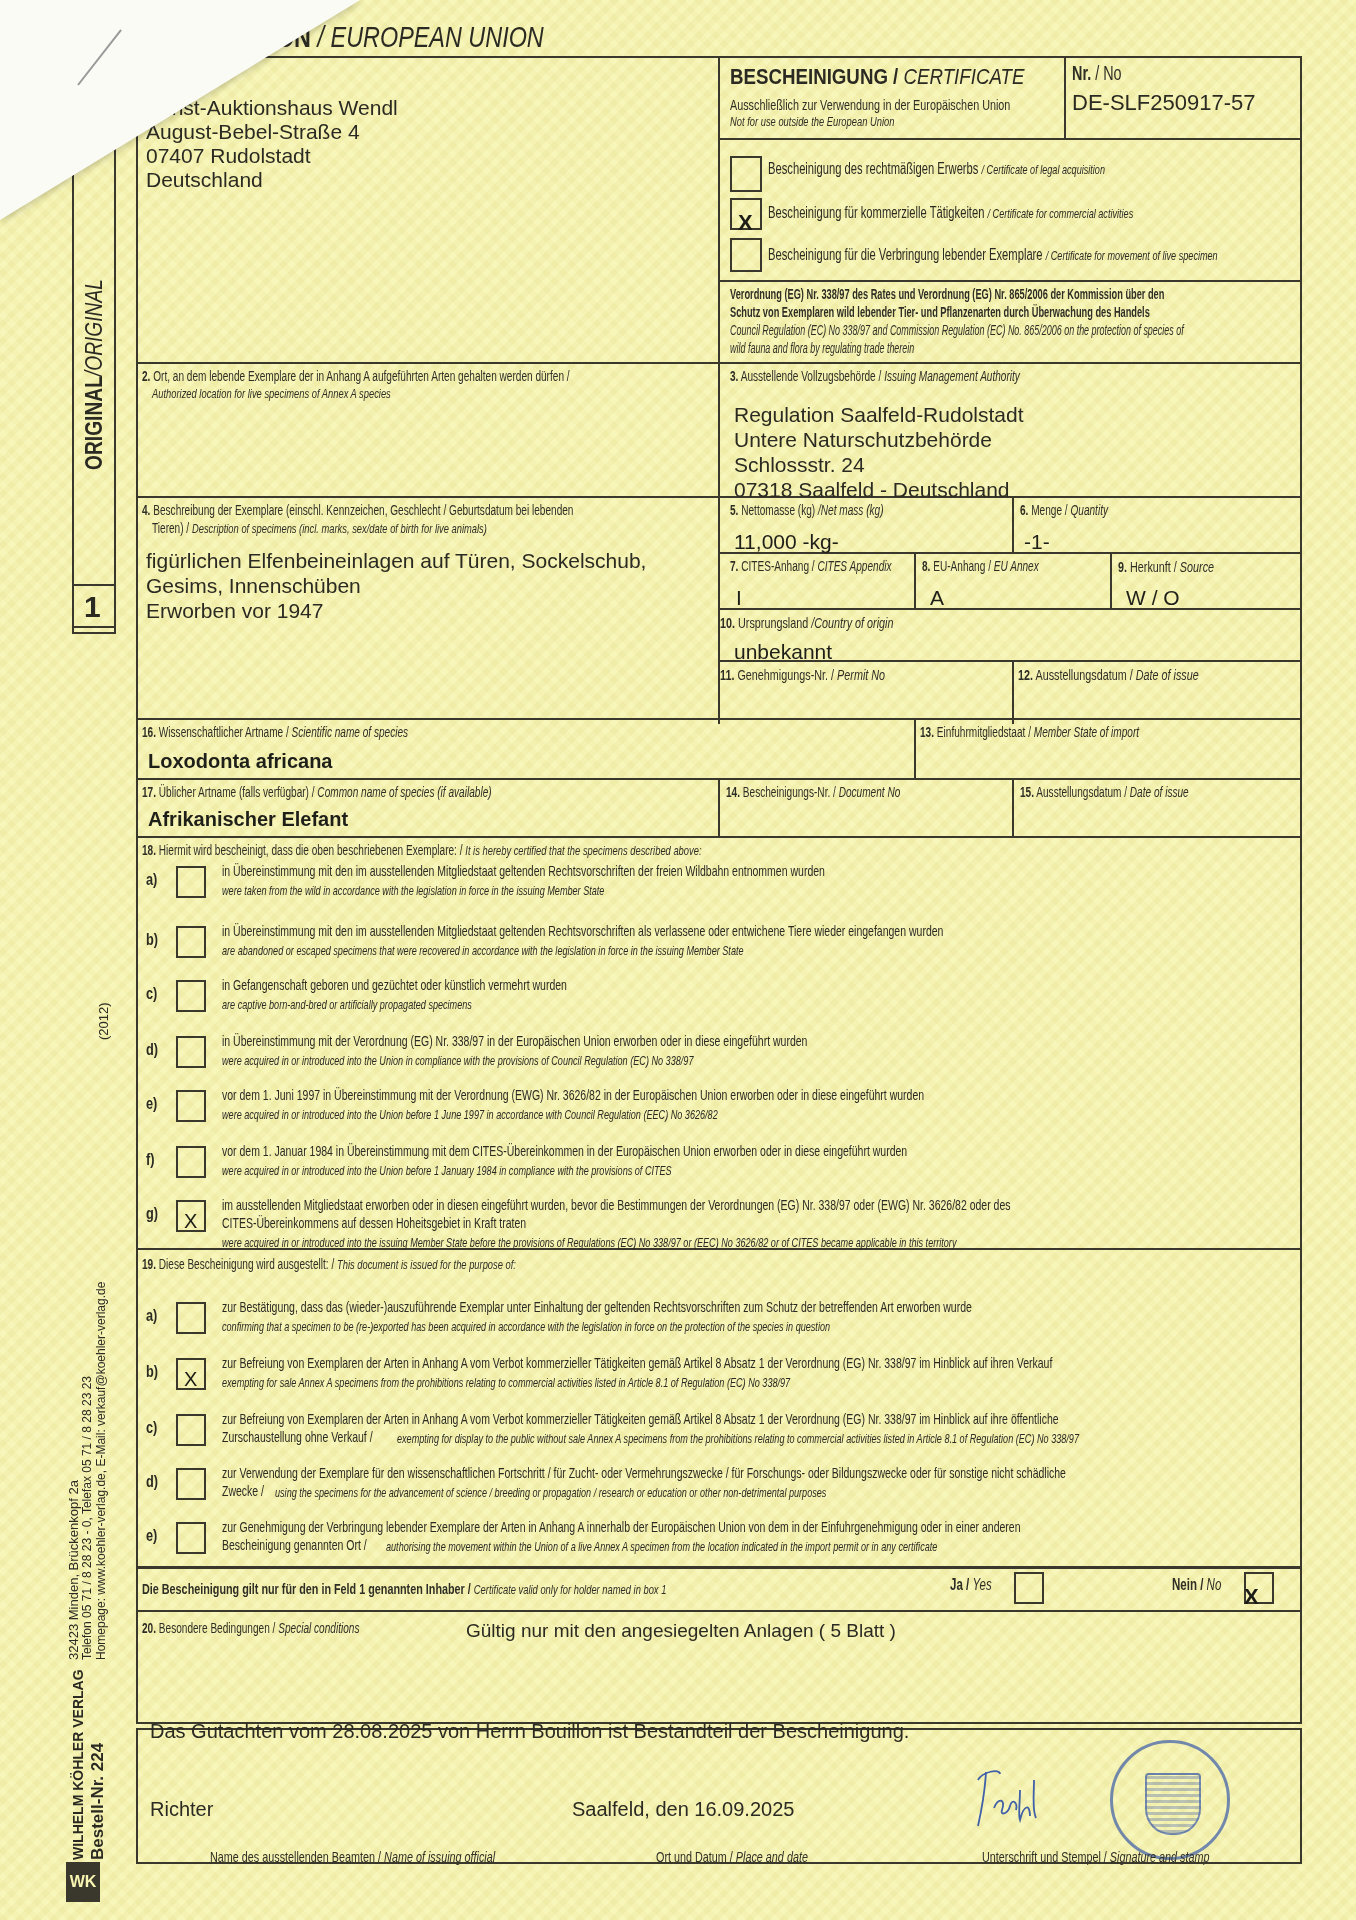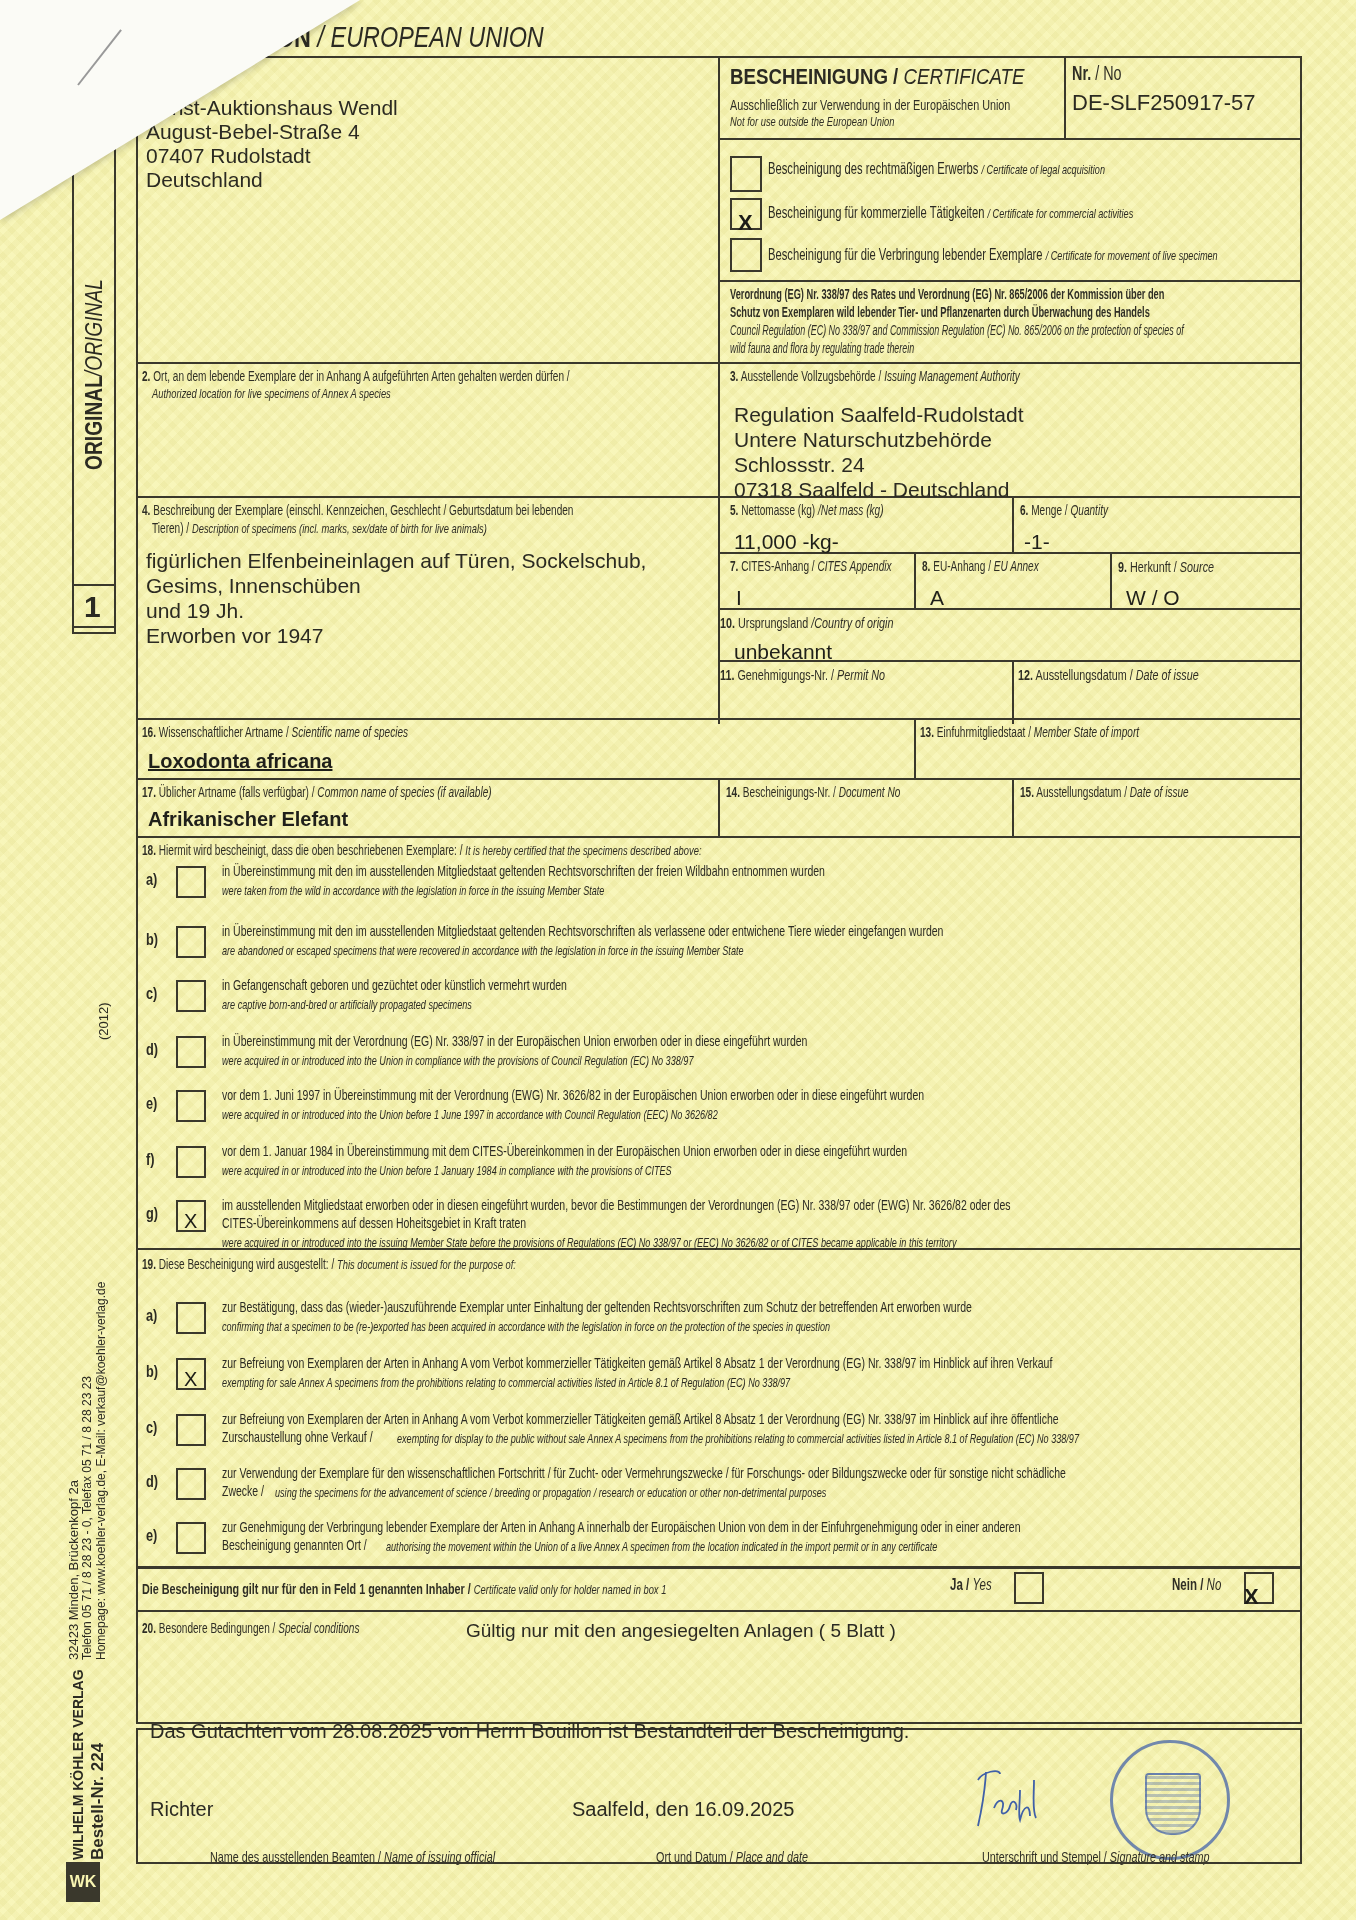--- a/index.html
+++ b/index.html
@@ -155,21 +155,20 @@
   <div>Untere Naturschutzbehörde</div>
   <div>Schlossstr. 24</div>
   <div>07318 Saalfeld - Deutschland</div>
 </div>
 
 <div class="lbl" style="left:142px; top:502px; font-size:14px;"><b>4.</b> <span>Beschreibung der Exemplare (einschl. Kennzeichen, Geschlecht / Geburtsdatum bei lebenden</span></div>
 <div class="lbl" style="left:152px; top:520px; font-size:14px;"><span>Tieren) /</span> <i style="font-size:13px;">Description of specimens (incl. marks, sex/date of birth for live animals)</i></div>
 <div style="position:absolute; left:146px; top:548px; font-size:21px; line-height:25px;">
   <div>figürlichen Elfenbeineinlagen auf Türen, Sockelschub,</div>
   <div>Gesims, Innenschüben</div>
-  <div>und 19 Jh.</div>
   <div>Erworben vor 1947</div>
 </div>
 
 <div class="lbl" style="left:730px; top:502px; font-size:14px;"><b>5.</b> <span>Nettomasse (kg)</span> <i>/Net mass (kg)</i></div>
 <div class="val" style="left:734px; top:530px;">11,000 -kg-</div>
 <div class="lbl" style="left:1020px; top:502px; font-size:14px;"><b>6.</b> <span>Menge /</span> <i>Quantity</i></div>
 <div class="val" style="left:1024px; top:530px;">-1-</div>
 
 <div class="lbl" style="left:730px; top:558px; font-size:14px;"><b>7.</b> <span>CITES-Anhang /</span> <i>CITES Appendix</i></div>
 <div class="val" style="left:736px; top:586px;">I</div>
@@ -180,21 +179,21 @@
 
 <div class="lbl" style="left:720px; top:614px; font-size:15px;"><b>10.</b> <span>Ursprungsland</span> <i>/Country of origin</i></div>
 <div class="val" style="left:734px; top:640px;">unbekannt</div>
 
 <div class="lbl" style="left:720px; top:666px; font-size:15px;"><b>11.</b> <span>Genehmigungs-Nr. /</span> <i>Permit No</i></div>
 <div class="val" style="left:734px; top:690px;"></div>
 <div class="lbl" style="left:1018px; top:666px; font-size:15px;"><b>12.</b> <span>Ausstellungsdatum /</span> <i>Date of issue</i></div>
 <div class="val" style="left:1024px; top:690px;"></div>
 
 <div class="lbl" style="left:142px; top:724px; font-size:14px;"><b>16.</b> <span>Wissenschaftlicher Artname /</span> <i>Scientific name of species</i></div>
-<div class="val" style="left:148px; top:750px; font-weight:bold; font-size:20px;text-decoration:underline;">Loxodonta africana</div>
+<div class="val" style="left:148px; top:750px; font-weight:bold; font-size:20px;">Loxodonta africana</div>
 <div class="lbl" style="left:920px; top:724px; font-size:14px;"><b>13.</b> <span>Einfuhrmitgliedstaat /</span> <i>Member State of import</i></div>
 <div class="val" style="left:926px; top:750px;"></div>
 
 <div class="lbl" style="left:142px; top:784px; font-size:14px;"><b>17.</b> <span>Üblicher Artname (falls verfügbar) /</span> <i>Common name of species (if available)</i></div>
 <div class="val" style="left:148px; top:808px; font-weight:bold; font-size:20px;">Afrikanischer Elefant</div>
 <div class="lbl" style="left:726px; top:784px; font-size:14px;"><b>14.</b> <span>Bescheinigungs-Nr. /</span> <i>Document No</i></div>
 <div class="val" style="left:730px; top:808px;"></div>
 <div class="lbl" style="left:1020px; top:784px; font-size:14px;"><b>15.</b> <span>Ausstellungsdatum /</span> <i>Date of issue</i></div>
 <div class="val" style="left:1024px; top:808px;"></div>
 

